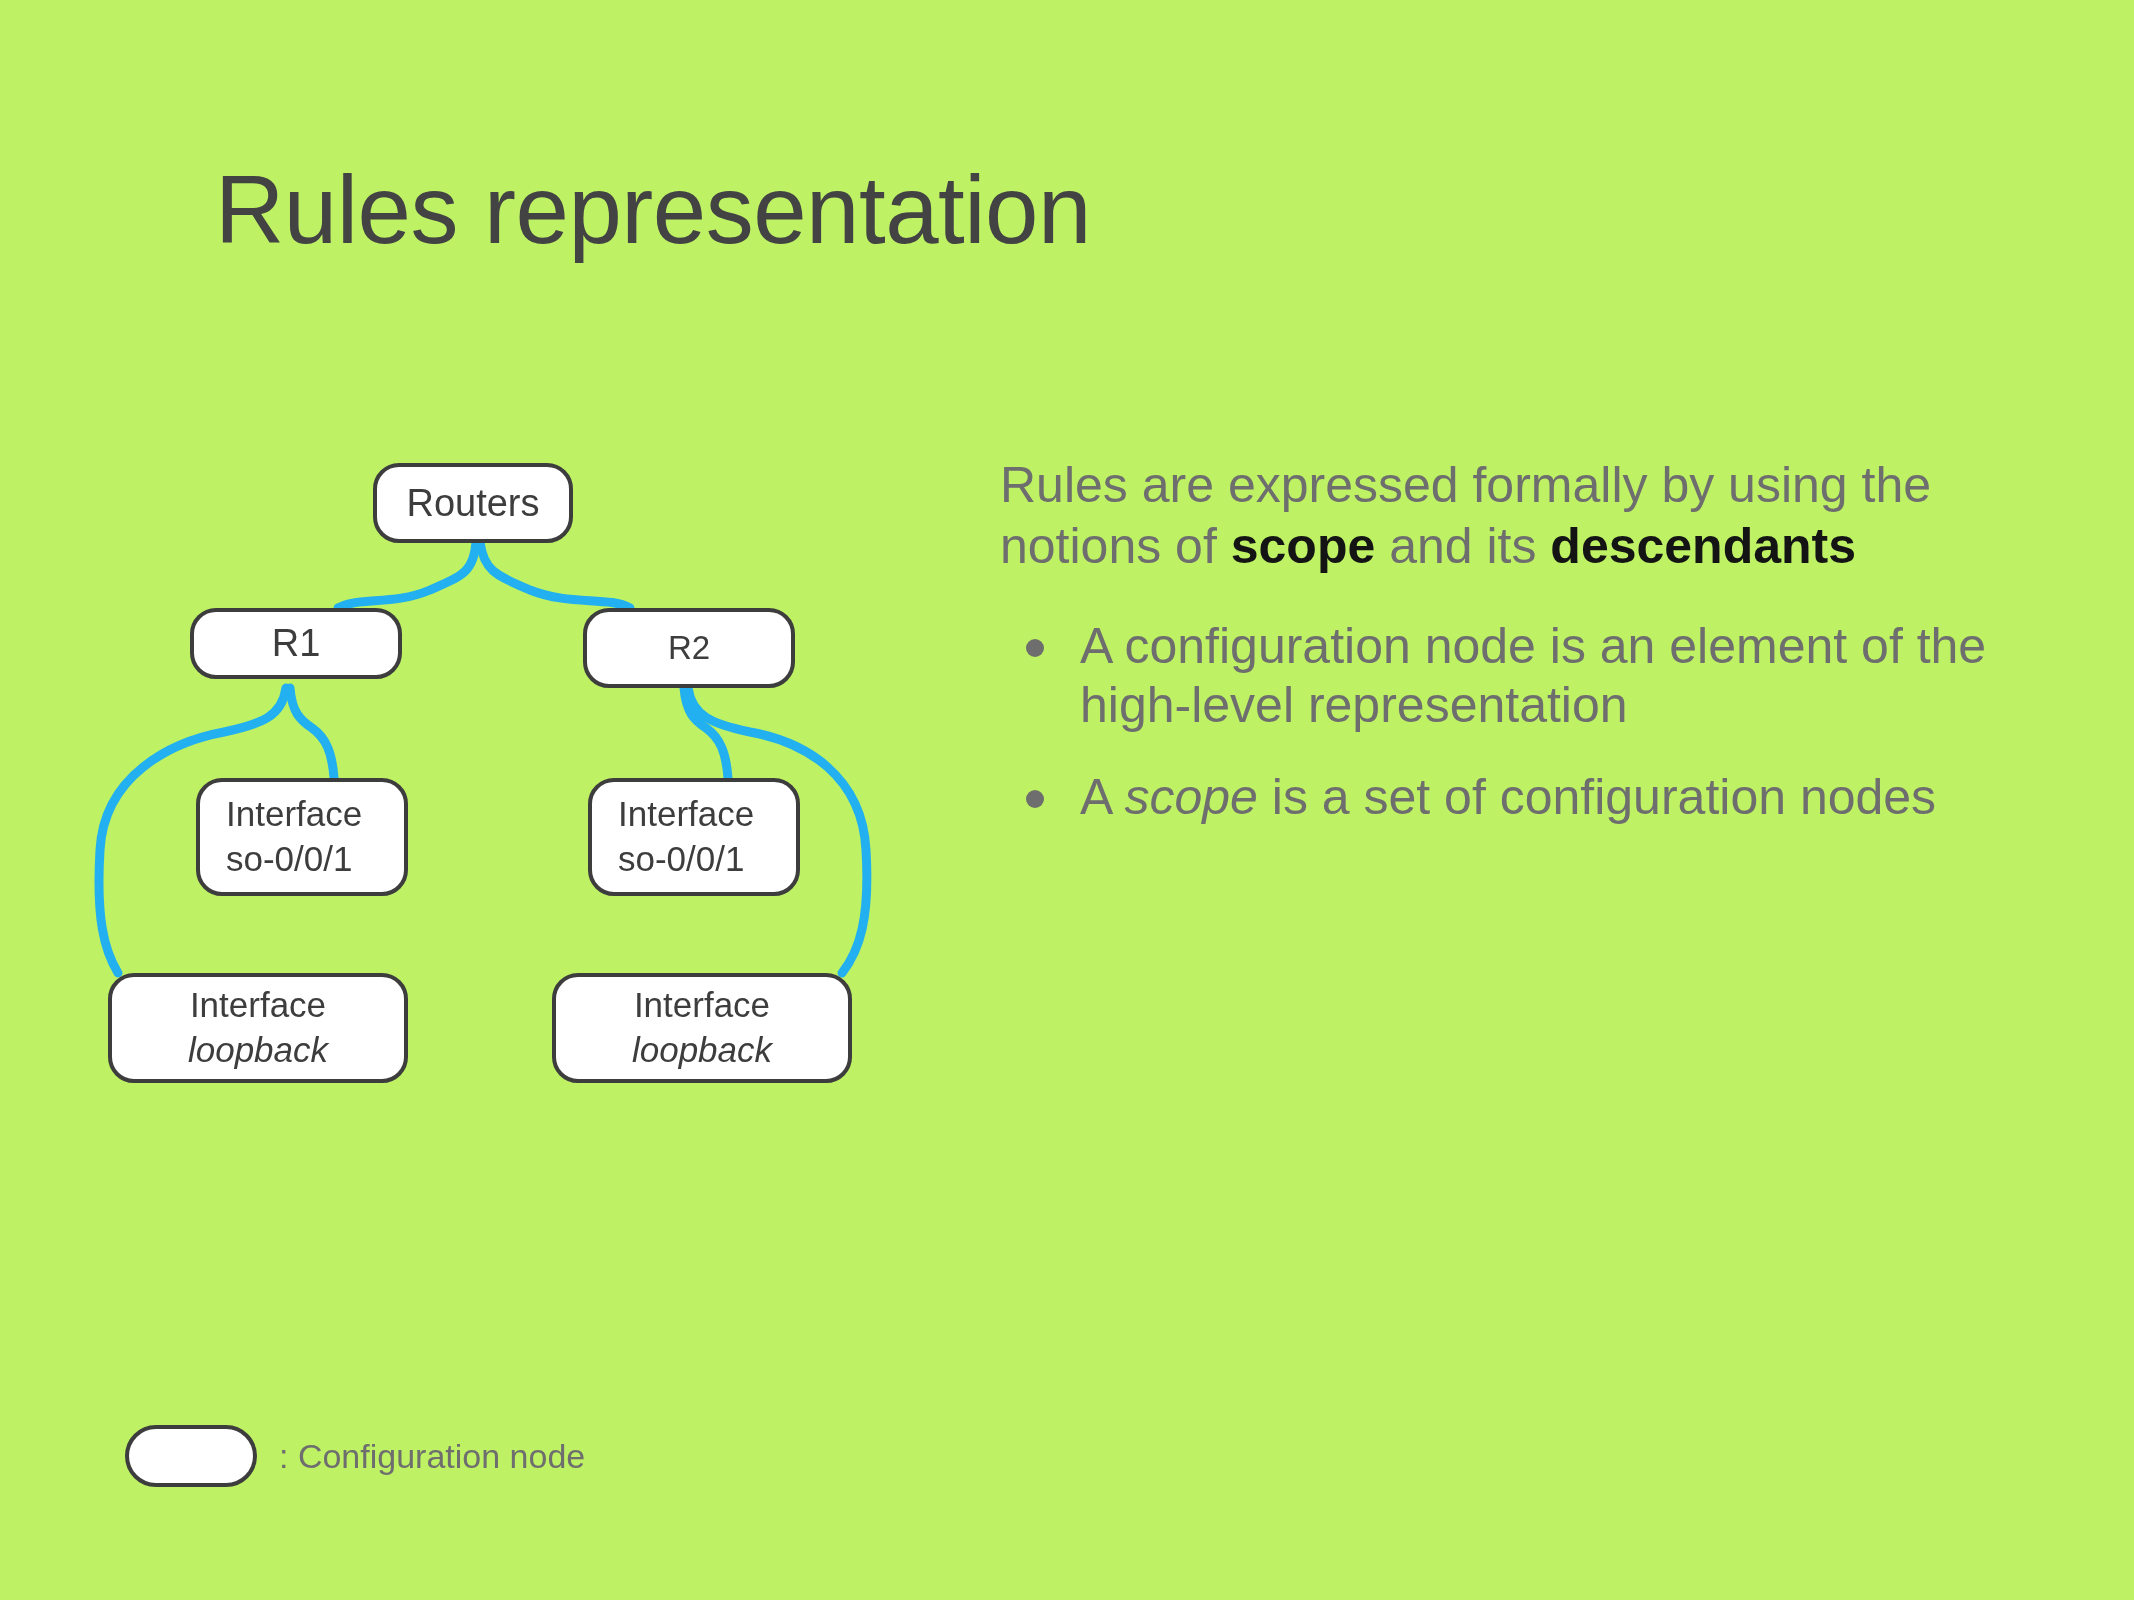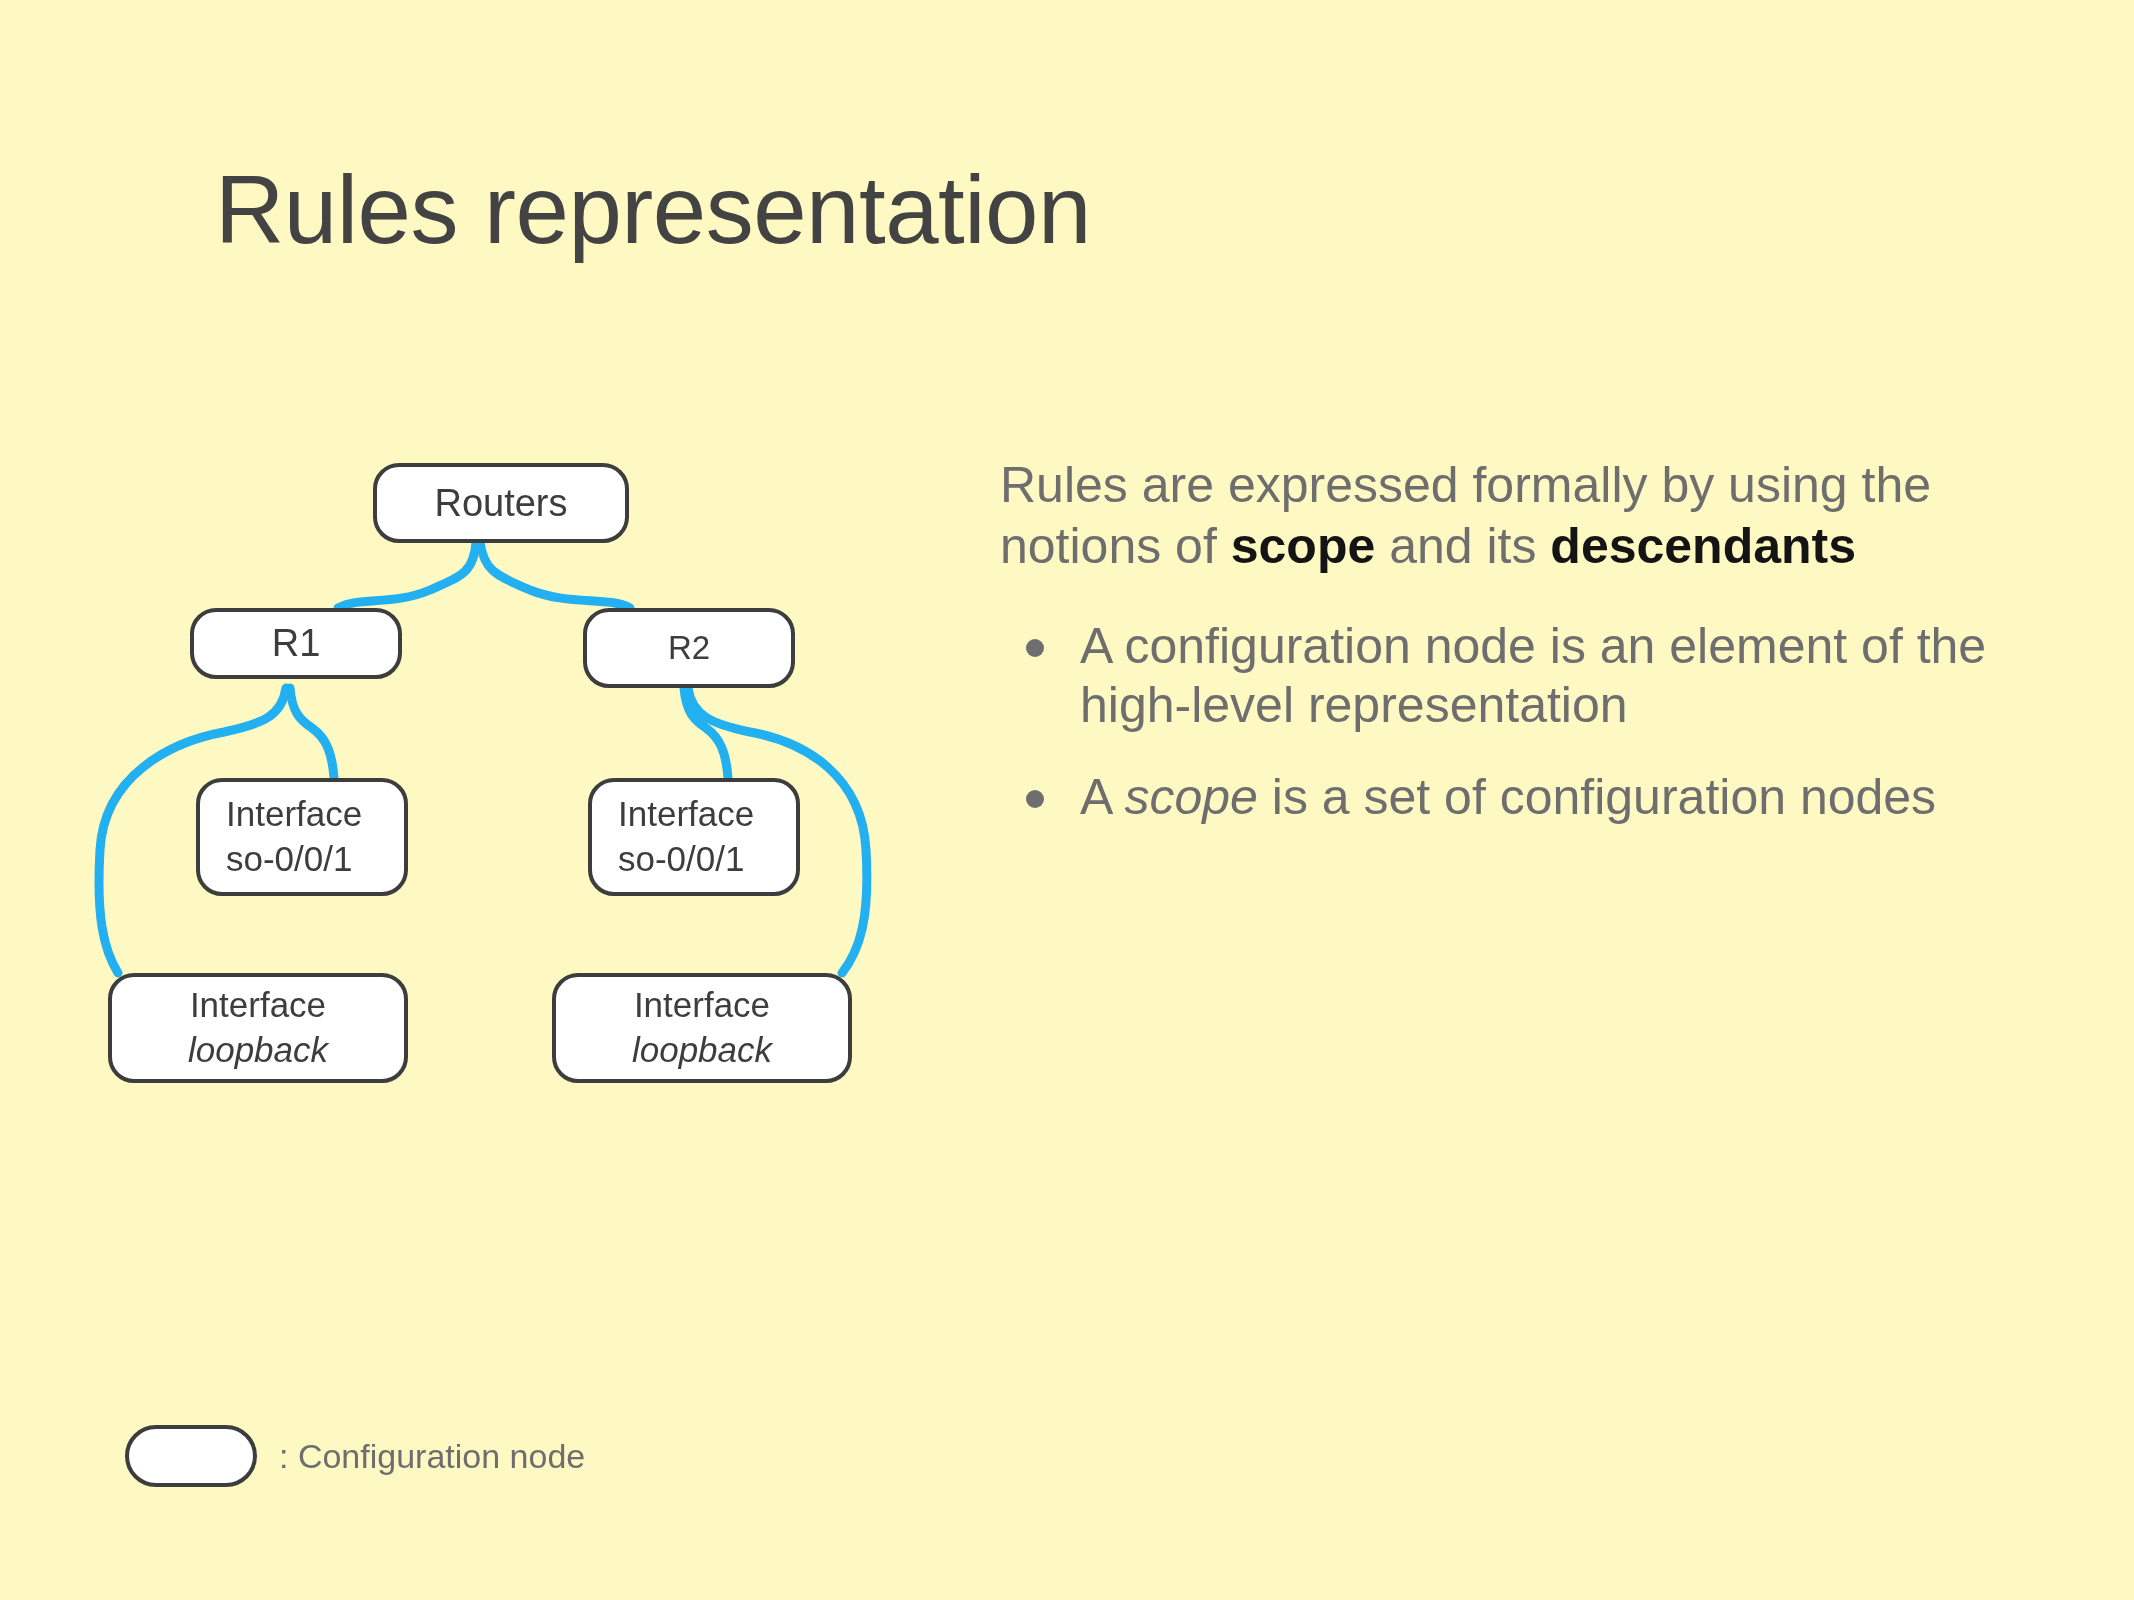--- a/index.html
+++ b/index.html
@@ -11,21 +11,21 @@
     width: 2134px;
     height: 1600px;
     overflow: hidden;
     font-family: "Liberation Sans", sans-serif;
     position: relative;
   }
 
   .slide {
     position: absolute;
     inset: 0;
-    background: #fef9c3;
+    background: #bef264;
   }
 
   
   .slide-title {
     position: absolute;
     left: 215px;
     top: 160px;
     font-size: 96px;
     line-height: 1.05;
     font-weight: 300;
@@ -67,21 +67,21 @@
     display: block;
     white-space: nowrap;
   }
   .node.two-line {
     align-items: flex-start;
     padding-left: 26px;
   }
 
   #node-routers {
     left: 373px; top: 43px;
-    width: 256px; height: 80px;
+    width: 200px; height: 80px;
     border-radius: 26px;
     font-size: 38px;
   }
   #node-r1 {
     left: 190px; top: 188px;
     width: 212px; height: 71px;
     border-radius: 26px;
     font-size: 38px;
   }
   #node-r2 {

